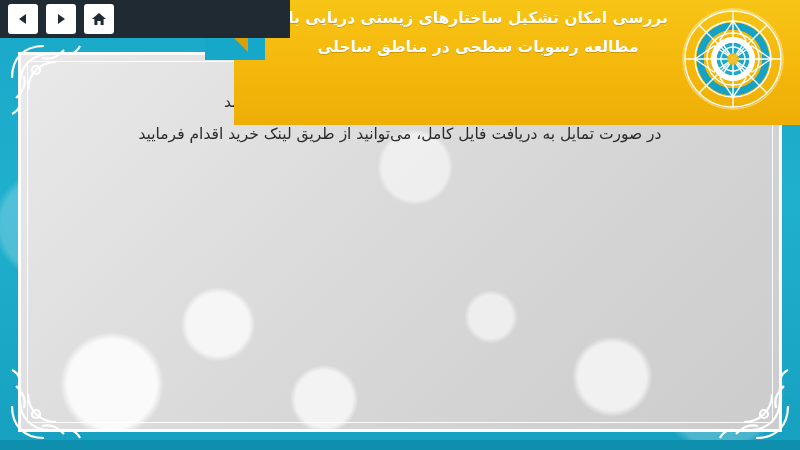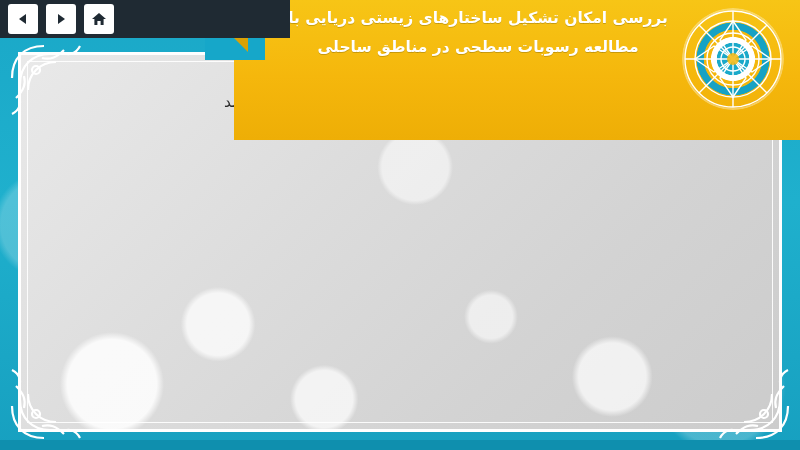--- a/index.html
+++ b/index.html
@@ -51,21 +51,21 @@
     cursor: pointer;
   }
   .navbtn svg { display: block; }
 
   
   .title-banner {
     position: absolute;
     top: 0;
     left: 234px;
     right: 0;
-    height: 140px;
+    height: 125px;
     background: linear-gradient(180deg,#f7c516 0%, #f5b70c 55%, #eeae06 100%);
     z-index: 30;
     box-sizing: border-box;
     padding: 4px 96px 0 18px;
     display: flex;
     align-items: flex-start;
     justify-content: center;
   }
   .title-text {
     color: #ffffff;
@@ -232,20 +232,21 @@
       <path d="M6 54 C14 46 16 40 14 32"></path>
       <path d="M54 6 C46 14 40 16 32 14"></path>
       <circle cx="26" cy="26" r="4"></circle>
       <path d="M2 70 C10 66 12 58 8 52"></path>
       <path d="M70 2 C66 10 58 12 52 8"></path>
     </g>
   </svg>
 
   <div class="body-text">
     <p>این تصویر نمونه‌ای از اسلایدهای این پاورپوینت می‌باشد</p>
+    <p>در صورت تمایل به دریافت فایل کامل، می‌توانید از طریق لینک خرید اقدام فرمایید</p>
   </div>
 
   <div class="banner-tab"></div>
   <div class="title-banner">
     <div class="title-text">بررسی امکان تشکیل ساختارهای زیستی دریایی با مطالعه رسوبات سطحی در مناطق ساحلی</div>
   </div>
   <div class="banner-notch"></div>
 
   <div class="medallion">
     <svg viewBox="0 0 102 102">

